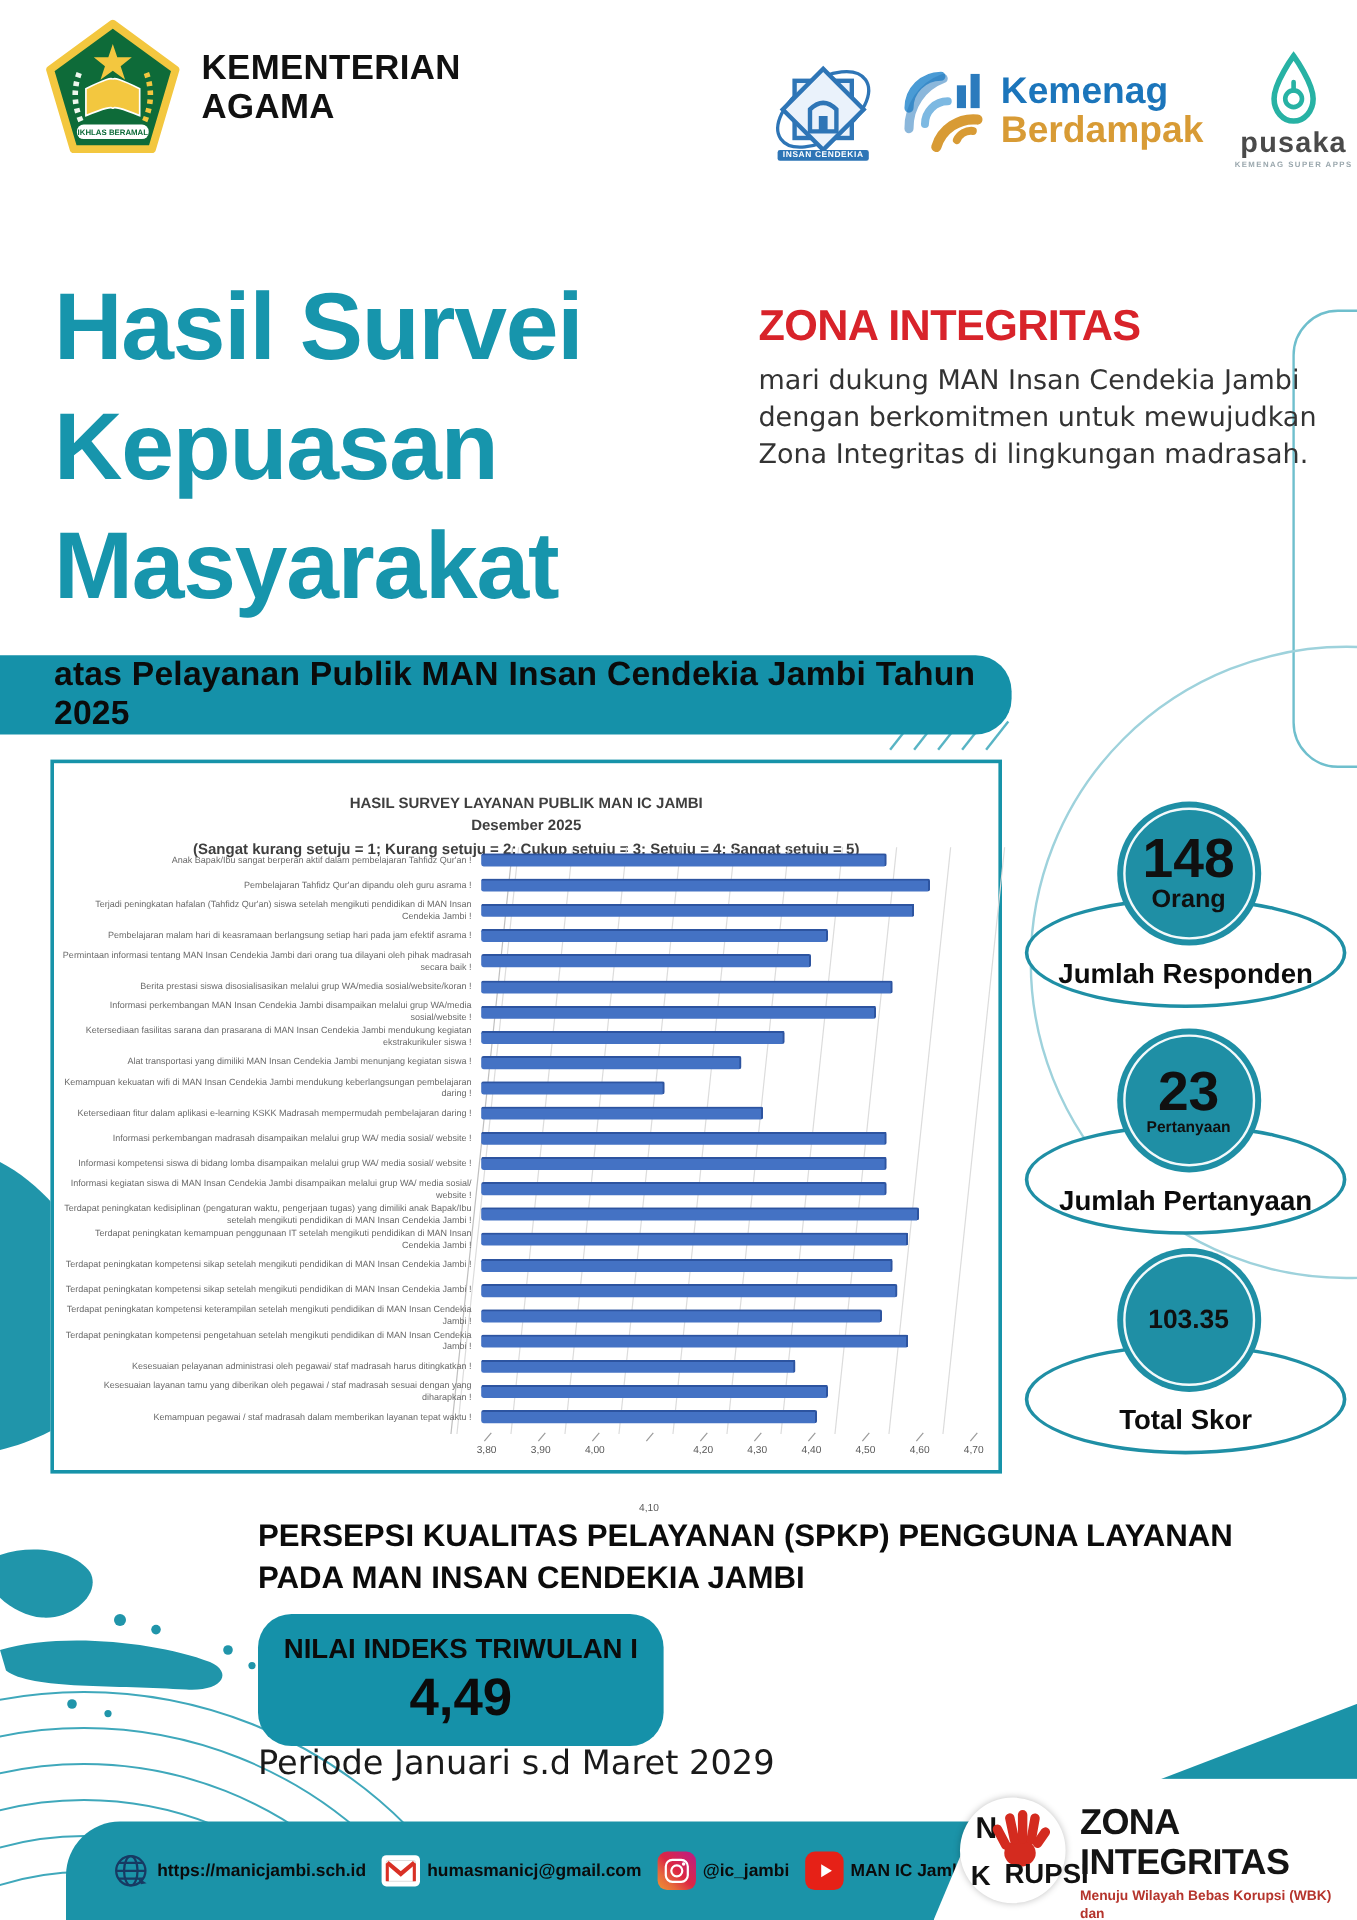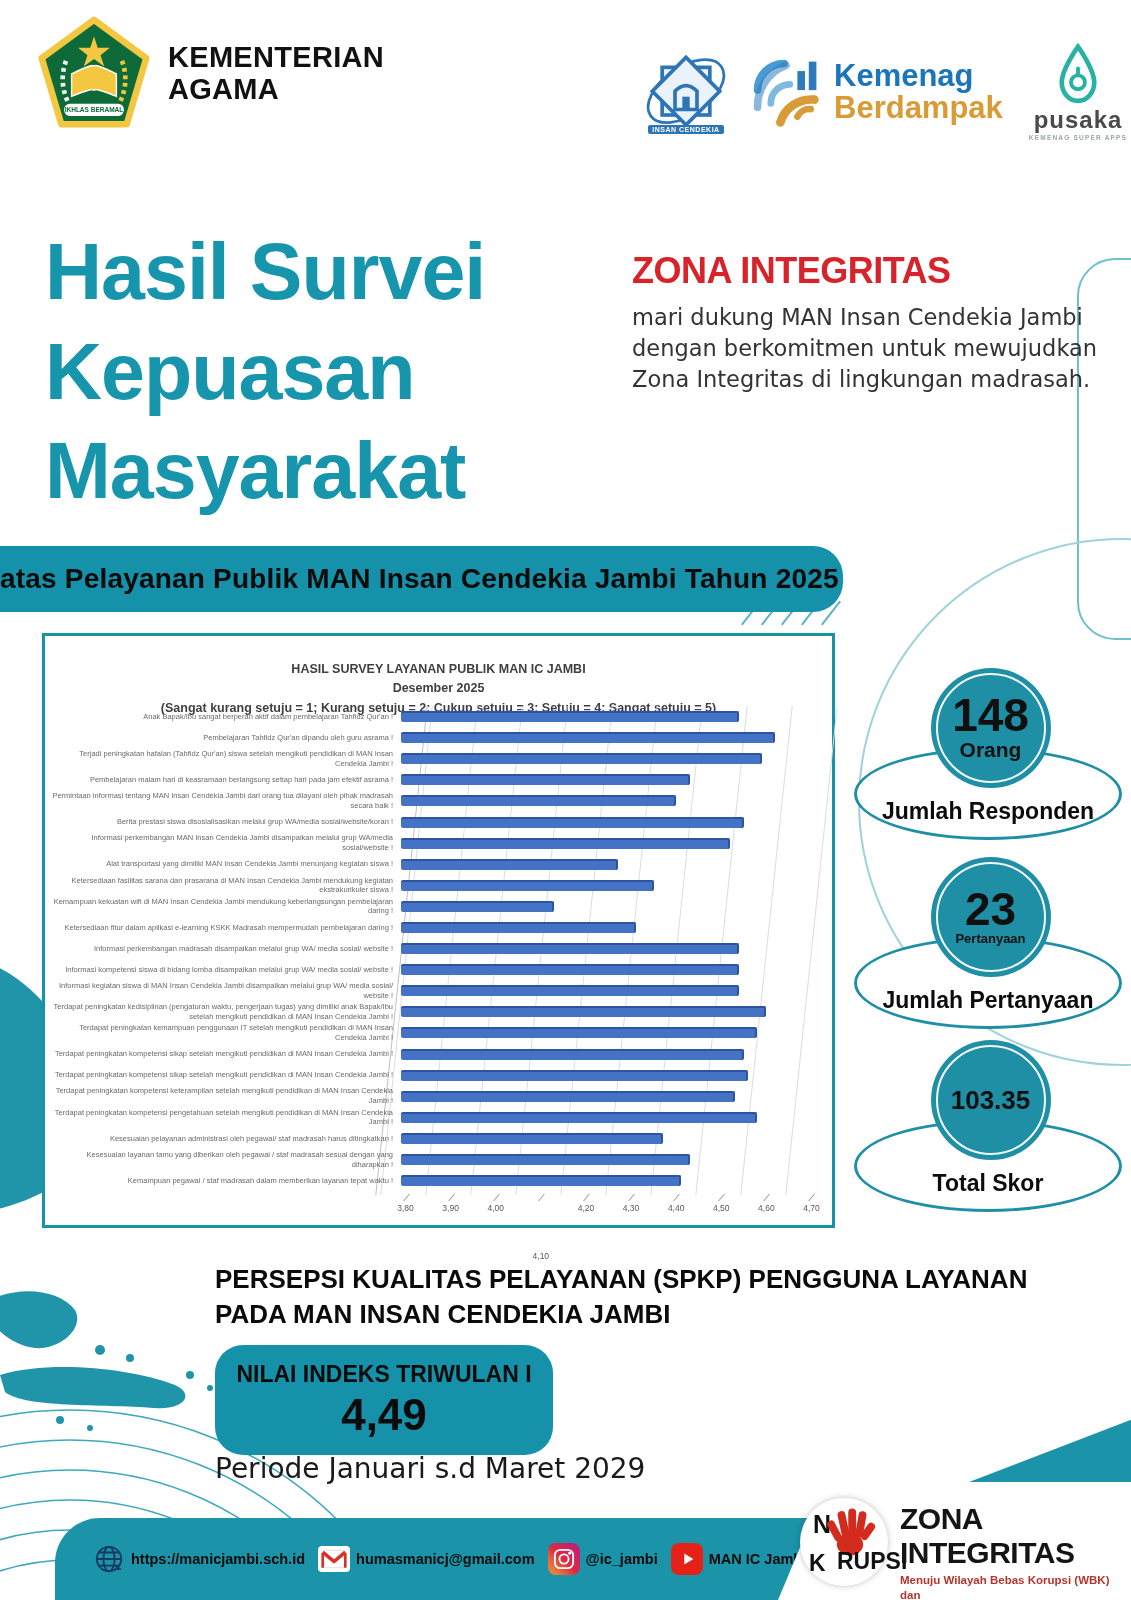--- a/index.html
+++ b/index.html
@@ -26,21 +26,21 @@
 
   
   .main-title{position:absolute;left:45px;top:222px;z-index:2;font-size:79px;font-weight:800;
               color:#1795AC;line-height:1.26;letter-spacing:-1px;}
   .zona{position:absolute;left:632px;top:250px;width:470px;z-index:2;}
   .zona-h{font-size:36px;font-weight:800;color:#D8232A;letter-spacing:-.5px;}
   .zona-b{margin-top:10px;font-size:22.5px;color:#333;line-height:1.38;font-family:"DejaVu Sans",sans-serif;}
 
   
   .banner{position:absolute;left:0;top:546px;width:843px;height:66px;background:#1591A9;z-index:2;
-          border-radius:0 30px 30px 0;display:flex;align-items:center;box-sizing:border-box;}
+          border-radius:0 30px 30px 0;display:flex;padding-left:45px;box-sizing:border-box;}
   .banner span{font-size:28px;font-weight:800;color:#0b0b0b;letter-spacing:.2px;}
 
   
   .chart-box{position:absolute;left:42px;top:633px;width:793px;height:595px;background:#fff;
              border:3px solid #1793A9;box-sizing:border-box;z-index:2;}
   .chart-titles{text-align:center;margin-top:24px;font-size:12.5px;font-weight:700;color:#3f3f3f;line-height:1.55;}
   .chart-body{position:absolute;left:6px;right:6px;top:70px;bottom:34px;}
   .plot-grid{position:absolute;left:350px;right:10px;top:0;bottom:0;}
   .gridline{position:absolute;top:0;bottom:-4px;width:1px;background:#dcdcdc;transform:skewX(-6deg);}
   .gridline.zero{background:#bfbfbf;}
@@ -59,21 +59,21 @@
   .stat{position:absolute;left:850px;width:281px;height:175px;z-index:2;}
   .stat-ellipse{position:absolute;left:4px;top:80px;width:268px;height:92px;background:#fff;
                 border:3px solid #1F8FA5;border-radius:50%;display:flex;align-items:flex-end;
                 justify-content:center;padding-bottom:12px;box-sizing:border-box;z-index:1;}
   .stat-label{font-size:23px;font-weight:800;color:#0c0c0c;}
   .stat-circle{position:absolute;left:50%;top:0;transform:translateX(-50%);width:120px;height:120px;
                background:#1F8FA5;border-radius:50%;z-index:2;display:flex;flex-direction:column;
                align-items:center;justify-content:center;}
   .stat-circle::after{content:"";position:absolute;inset:5px;border:2px solid rgba(255,255,255,.95);border-radius:50%;}
   .stat-value{font-weight:800;color:#101010;line-height:.95;}
-  .v-lg{font-size:46px;} .v-md{font-size:26px;}
+  .v-lg{font-size:46px;} .v-md{font-size:22px;}
   .stat-unit{font-weight:800;color:#101010;}
   .u-lg{font-size:21px;} .u-sm{font-size:13px;}
 
   
   .spkp-h{position:absolute;left:215px;top:1262px;z-index:2;font-size:26px;font-weight:800;color:#0b0b0b;line-height:1.35;}
   .index-box{position:absolute;left:215px;top:1345px;width:338px;height:110px;background:#1591A9;border-radius:28px;
              z-index:2;display:flex;flex-direction:column;align-items:center;justify-content:center;}
   .index-label{font-size:23px;font-weight:800;color:#0b0b0b;}
   .index-value{font-size:44px;font-weight:800;color:#0b0b0b;margin-top:2px;}
   .periode{position:absolute;left:215px;top:1452px;z-index:2;font-size:28px;color:#1a1a1a;
@@ -270,29 +270,29 @@
               <div class="cbar" style="width: 82.6087%;"></div>
             </div>
           </div>
           <div class="crow">
             <div class="clabel">Informasi perkembangan MAN Insan Cendekia Jambi disampaikan melalui grup WA/media sosial/website !</div>
             <div class="ctrack">
               <div class="cbar" style="width: 79.3478%;"></div>
             </div>
           </div>
           <div class="crow">
+            <div class="clabel">Ketersediaan fasilitas sarana dan prasarana di MAN Insan Cendekia Jambi mendukung kegiatan ekstrakurikuler siswa !</div>
+            <div class="ctrack">
+              <div class="cbar" style="width: 60.8696%;"></div>
+            </div>
+          </div>
+          <div class="crow">
             <div class="clabel">Alat transportasi yang dimiliki MAN Insan Cendekia Jambi menunjang kegiatan siswa !</div>
             <div class="ctrack">
               <div class="cbar" style="width: 52.1739%;"></div>
-            </div>
-          </div>
-          <div class="crow">
-            <div class="clabel">Ketersediaan fasilitas sarana dan prasarana di MAN Insan Cendekia Jambi mendukung kegiatan ekstrakurikuler siswa !</div>
-            <div class="ctrack">
-              <div class="cbar" style="width: 60.8696%;"></div>
             </div>
           </div>
           <div class="crow">
             <div class="clabel">Kemampuan kekuatan wifi di MAN Insan Cendekia Jambi mendukung keberlangsungan pembelajaran daring !</div>
             <div class="ctrack">
               <div class="cbar" style="width: 36.9565%;"></div>
             </div>
           </div>
           <div class="crow">
             <div class="clabel">Ketersediaan fitur dalam aplikasi e-learning KSKK Madrasah mempermudah pembelajaran daring !</div>

